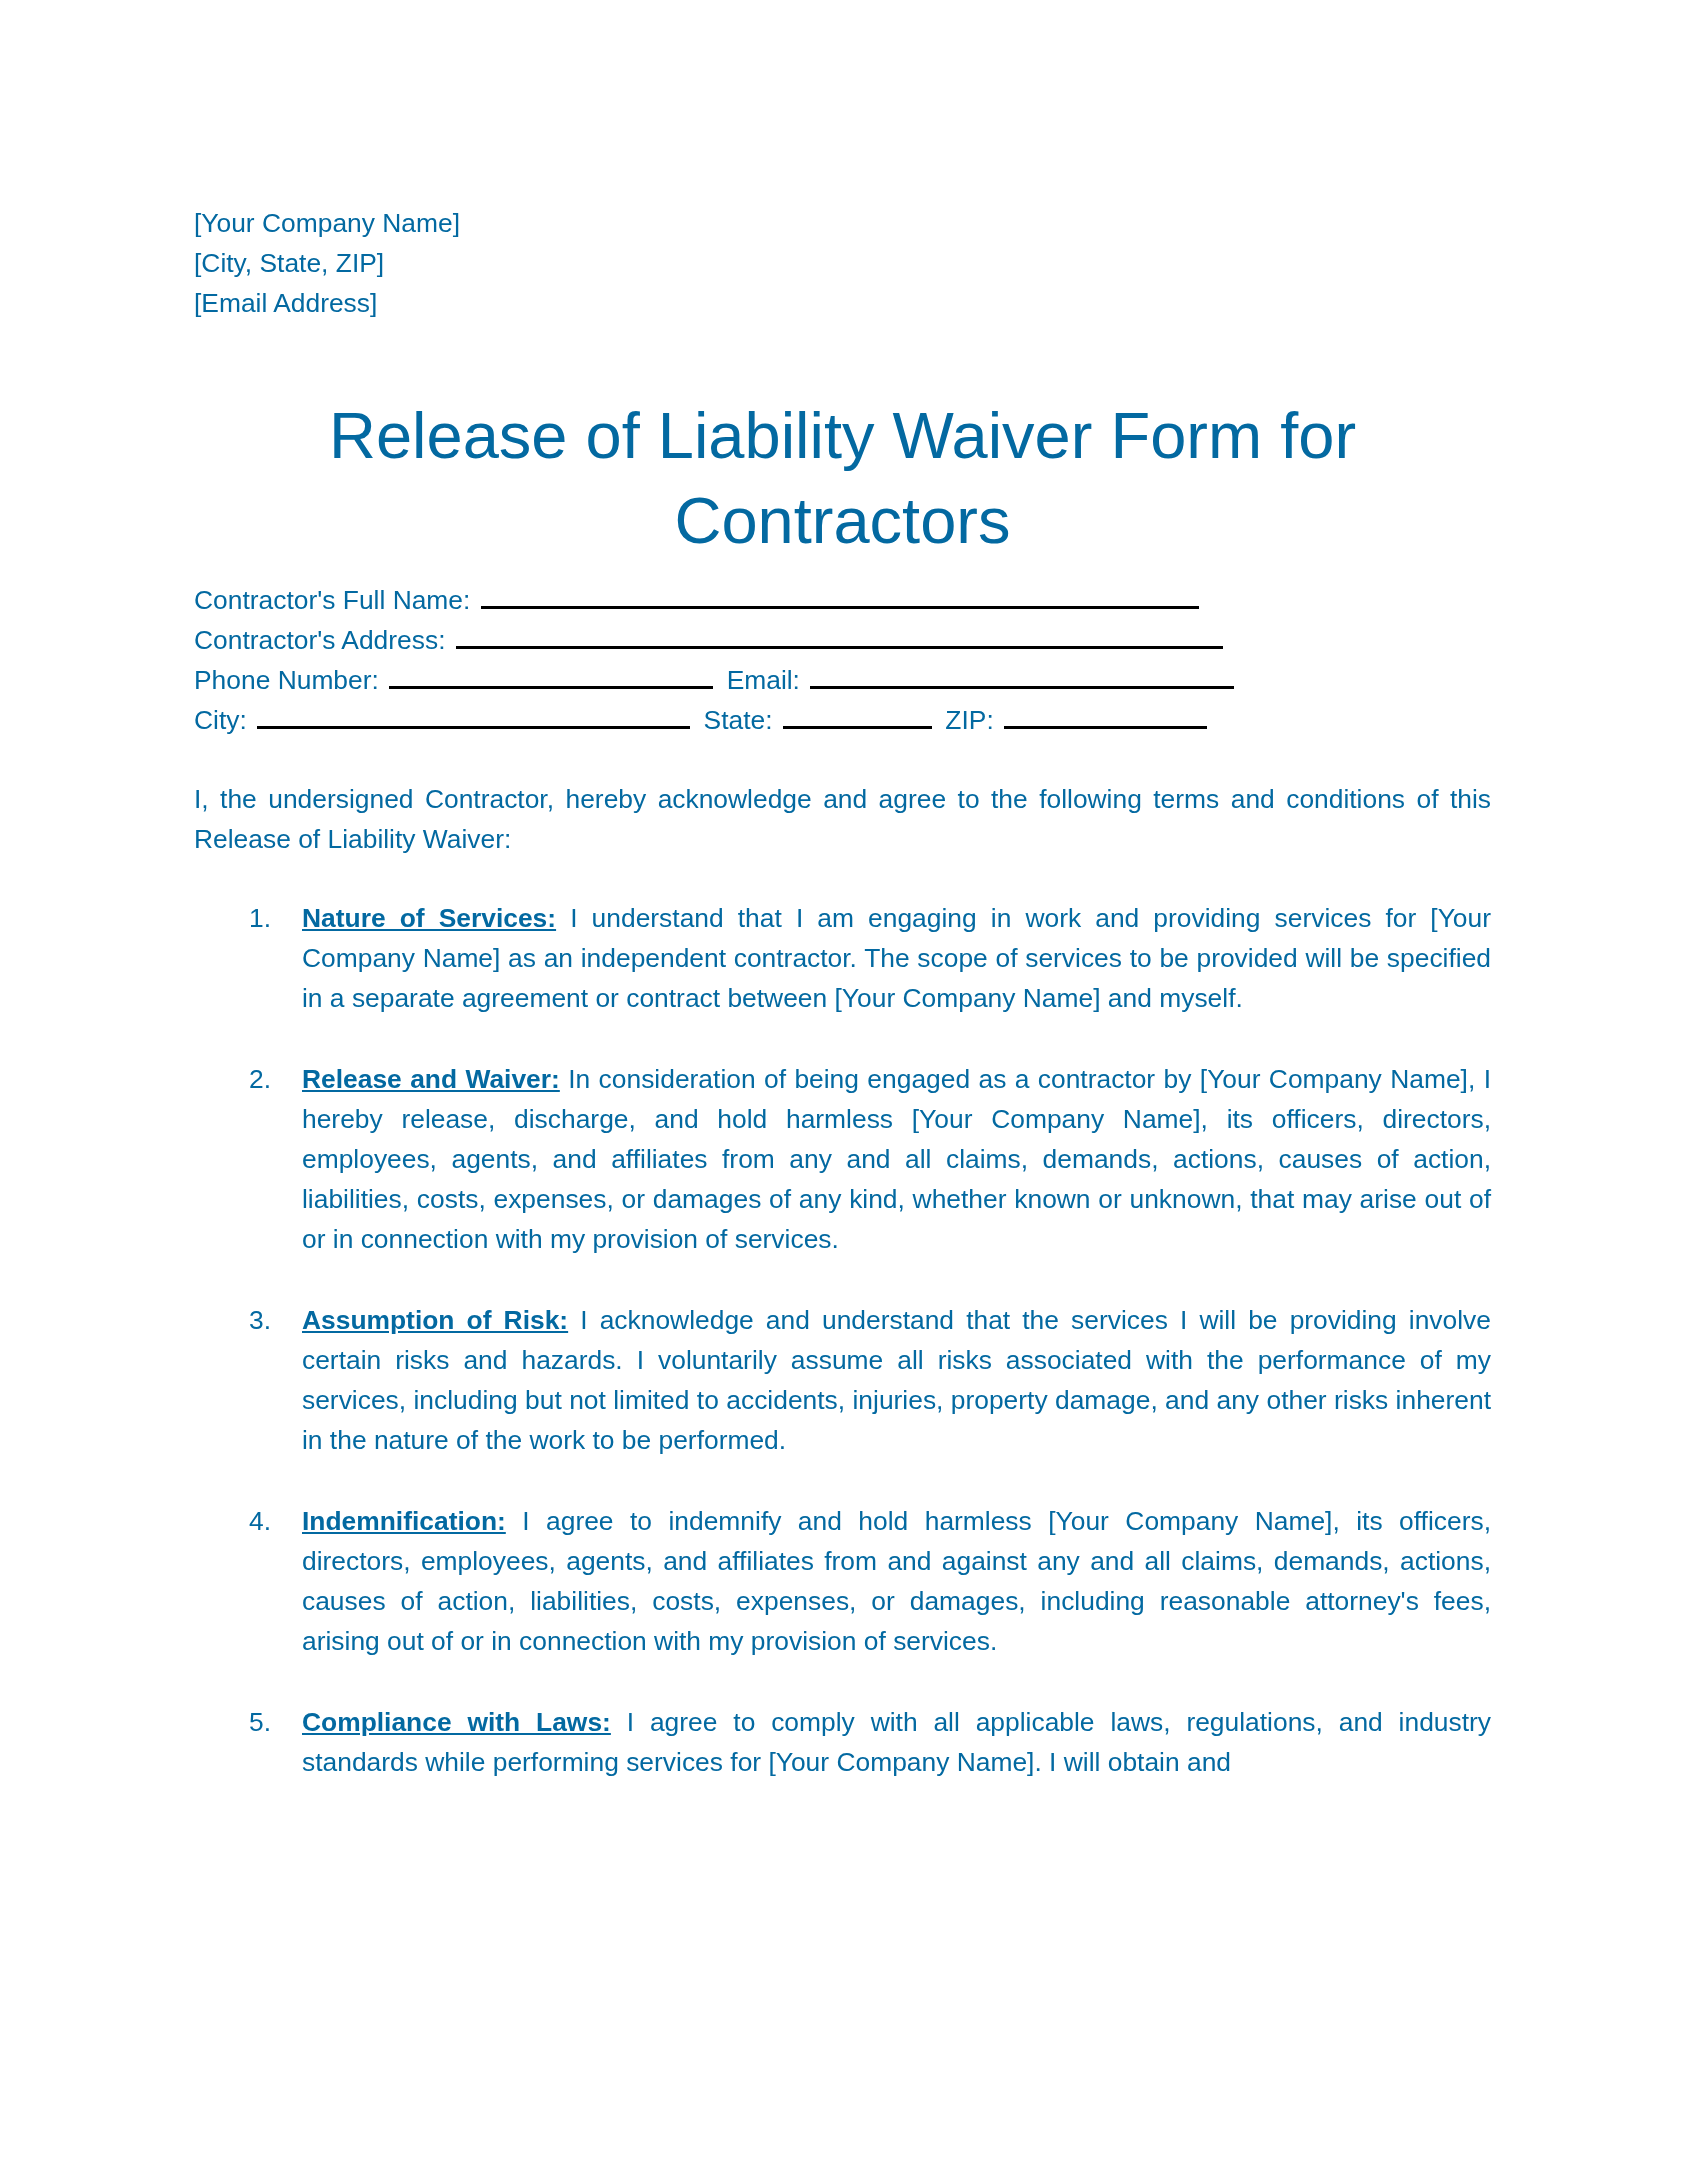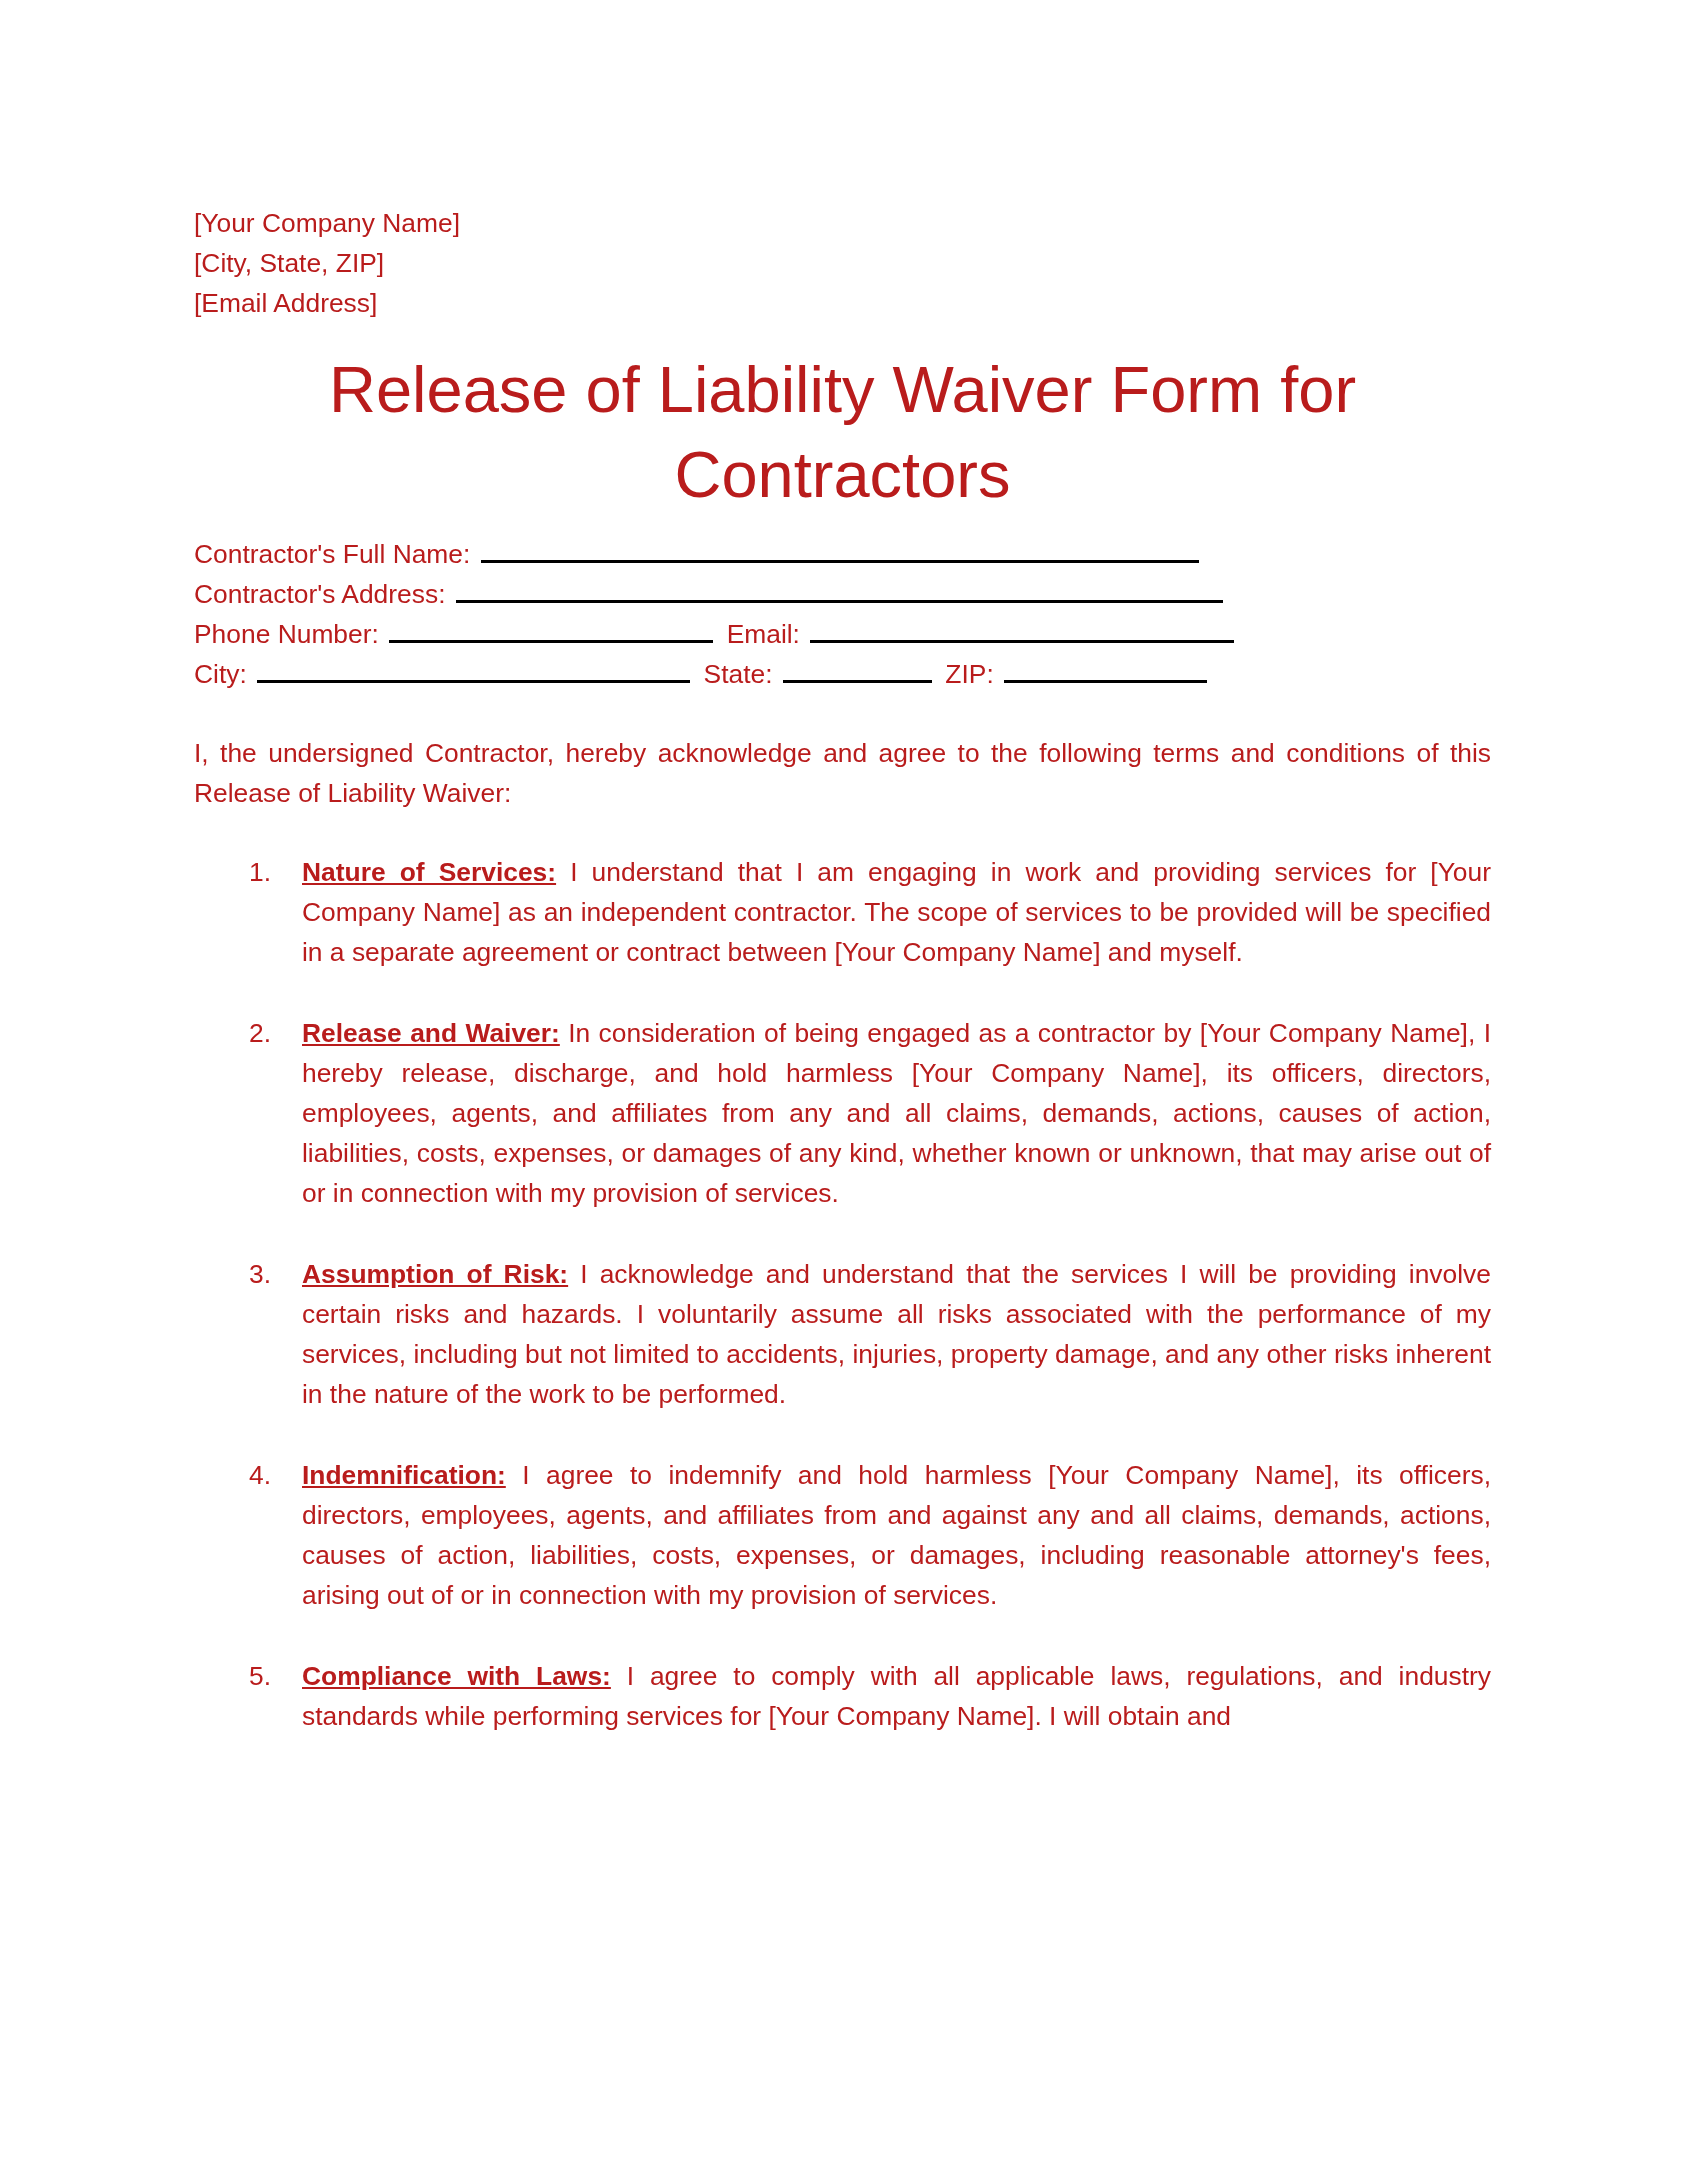--- a/index.html
+++ b/index.html
@@ -3,35 +3,35 @@
 <meta charset="utf-8">
 <style>
   * { margin: 0; padding: 0; box-sizing: border-box; }
   html, body { background: #ffffff; }
   .page {
     position: relative;
     width: 1685px;
     height: 2181px;
     margin: 0 auto;
     background: #ffffff;
-    color: #b91c1c;
+    color: #0369a1;
     font-family: "Liberation Sans", "DejaVu Sans", sans-serif;
     font-size: 26.4px;
     line-height: 40px;
     padding: 203px 194px 0 194px;
     overflow: hidden;
   }
   .header-block { margin: 0; }
   .header-line { display: block; }
   .doc-title {
     font-size: 65px;
     line-height: 85px;
     font-weight: 400;
     text-align: center;
-    margin-top: 24px;
+    margin-top: 70px;
     margin-bottom: 17px;
   }
   .form-row { white-space: nowrap; }
   .blank-line {
     display: inline-block;
     height: 1em;
     border-bottom: 3.4px solid #000000;
     margin-left: 10.2px;
     vertical-align: baseline;
   }

